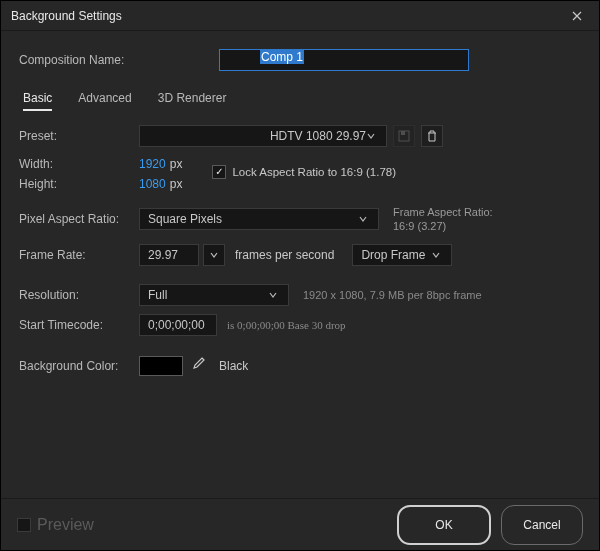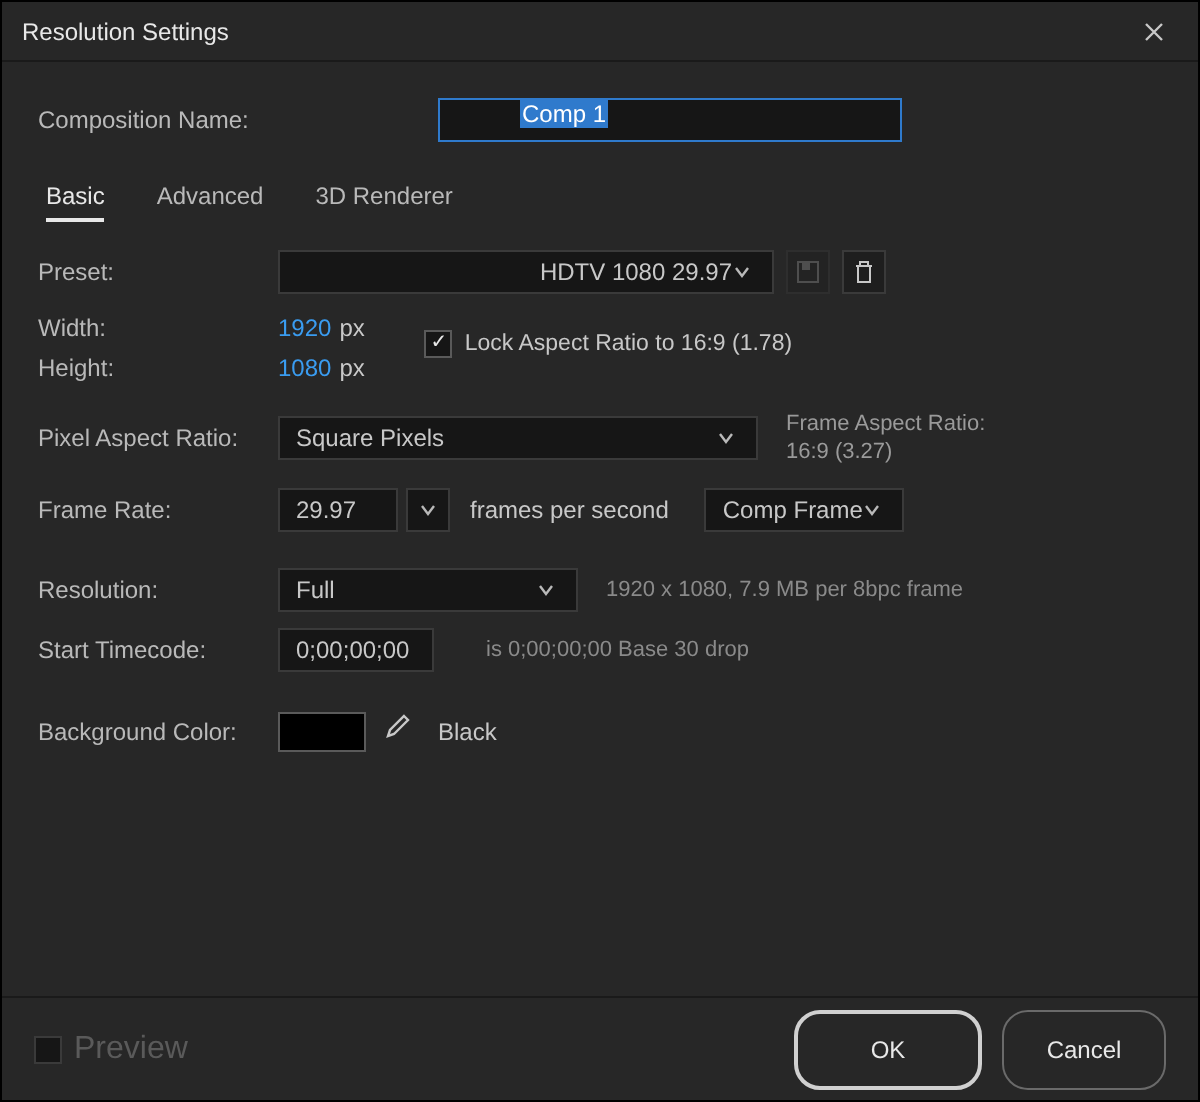--- a/index.html
+++ b/index.html
@@ -37,33 +37,33 @@
   .btn.primary { border: 2px solid #d0d0d0; min-width: 94px; }
   .checkbox.disabled { border-color: #3a3a3a; }
   .disabled-text { color: #5a5a5a; }
 </style>
 </head>
 <body>
 
 <div class="window">
 
   <div class="titlebar">
-    <span class="titlebar-title">Resolution Settings</span>
+    <span class="titlebar-title">Background Settings</span>
     <div class="close-btn">
       <svg width="10" height="10" viewBox="0 0 10 10">
           <path d="M1 1 L9 9 M9 1 L1 9" stroke-width="1.2" fill="none"></path>
         </svg>
     </div>
   </div>
 
   <div class="body">
 
     <div class="row" style="margin-bottom:4px;">
       <div class="label-col" style="width:200px;">Composition Name:</div>
-      <div class="name-input" style="width:232px; flex:none;padding-left:40px;">
+      <div class="name-input" style="width:250px; flex:none;padding-left:40px;">
         <span class="sel">Comp 1</span>
       </div>
     </div>
 
     <div class="tabs">
       <div class="tab active">Basic</div>
       <div class="tab">Advanced</div>
       <div class="tab">3D Renderer</div>
     </div>
 
@@ -125,21 +125,21 @@
         <div class="field-input" style="width:60px;">
           <span>29.97</span>
         </div>
         <div class="field-input dropdown" style="width:22px; margin-left:4px; padding:0 5px;">
           <span class="chev"><svg width="10" height="10" viewBox="0 0 10 10">
                 <path d="M2 3 L5 7 L8 3" fill="none" stroke-width="1.2"></path>
               </svg></span>
         </div>
         <span style="margin-left:10px;">frames per second</span>
         <div class="field-input dropdown" style="width:100px; margin-left:18px;">
-          <span>Comp Frame</span>
+          <span>Drop Frame</span>
           <span class="chev"><svg width="10" height="10" viewBox="0 0 10 10">
                 <path d="M2 3 L5 7 L8 3" fill="none" stroke-width="1.2"></path>
               </svg></span>
         </div>
       </div>
 
       <div class="row" style="margin-top:18px;">
         <div class="label-col">Resolution:</div>
         <div class="field-input dropdown" style="width:150px;">
           <span>Full</span>
@@ -148,21 +148,21 @@
               </svg></span>
         </div>
         <span class="small" style="margin-left:14px;">1920 x 1080, 7.9 MB per 8bpc frame</span>
       </div>
 
       <div class="row" style="margin-top:8px;">
         <div class="label-col">Start Timecode:</div>
         <div class="field-input" style="width:78px;">
           <span>0;00;00;00</span>
         </div>
-        <span class="small" style="margin-left:26px;">is 0;00;00;00  Base 30  drop</span>
+        <span class="small" style="margin-left:10px;font-family:Liberation Serif, serif;">is 0;00;00;00  Base 30  drop</span>
       </div>
 
 
       <div class="row" style="margin-top:20px;">
         <div class="label-col">Background Color:</div>
         <div class="swatch"></div>
         <div class="eyedrop">
           <svg width="14" height="14" viewBox="0 0 14 14">
               <path d="M11 1 L13 3 L6 10 L3 11 L4 8 Z" fill="none" stroke="#c8c8c8" stroke-width="1.2"></path>
             </svg>

